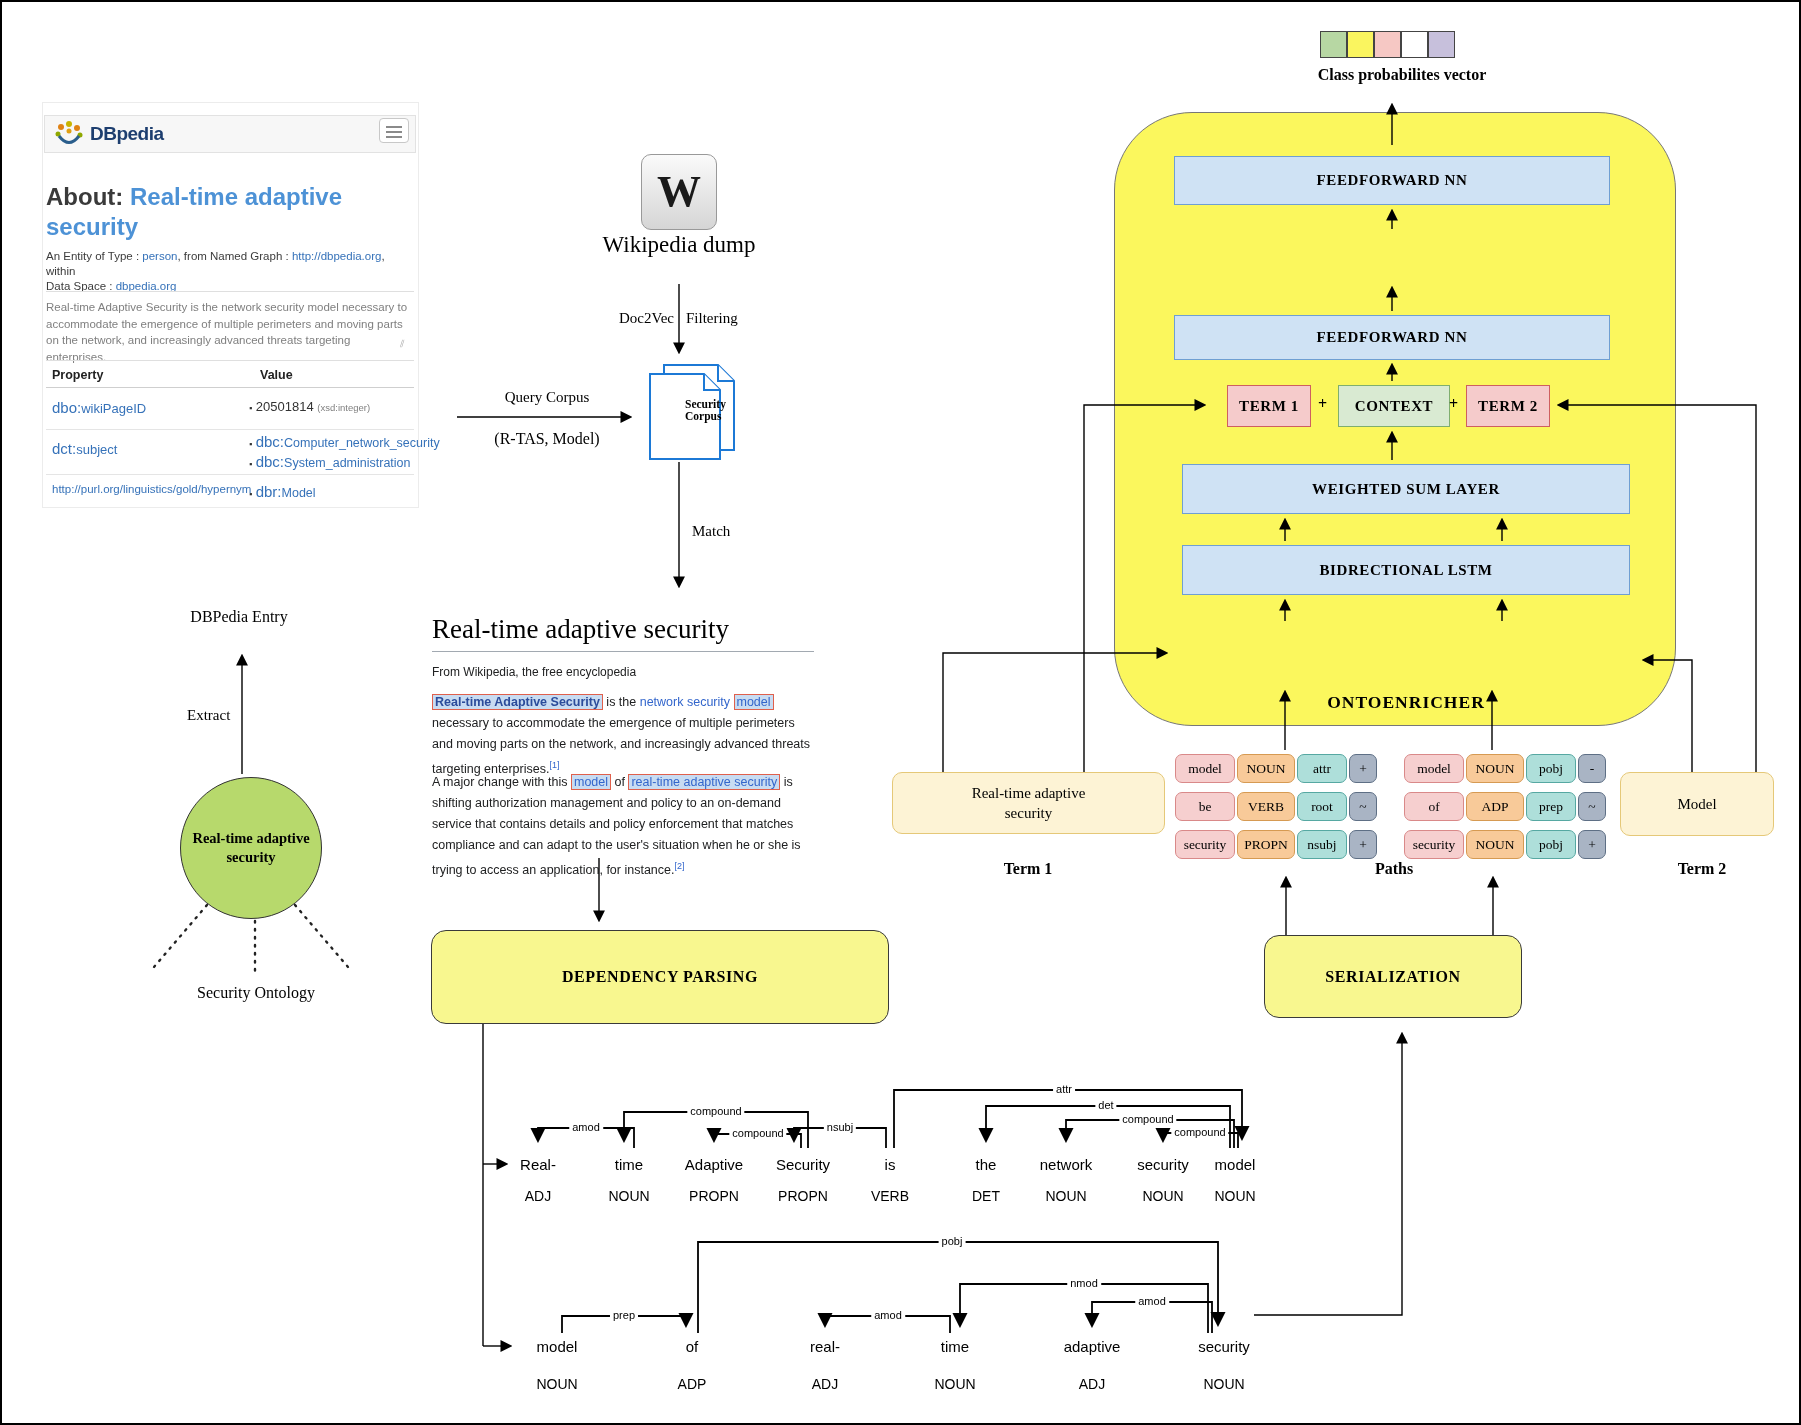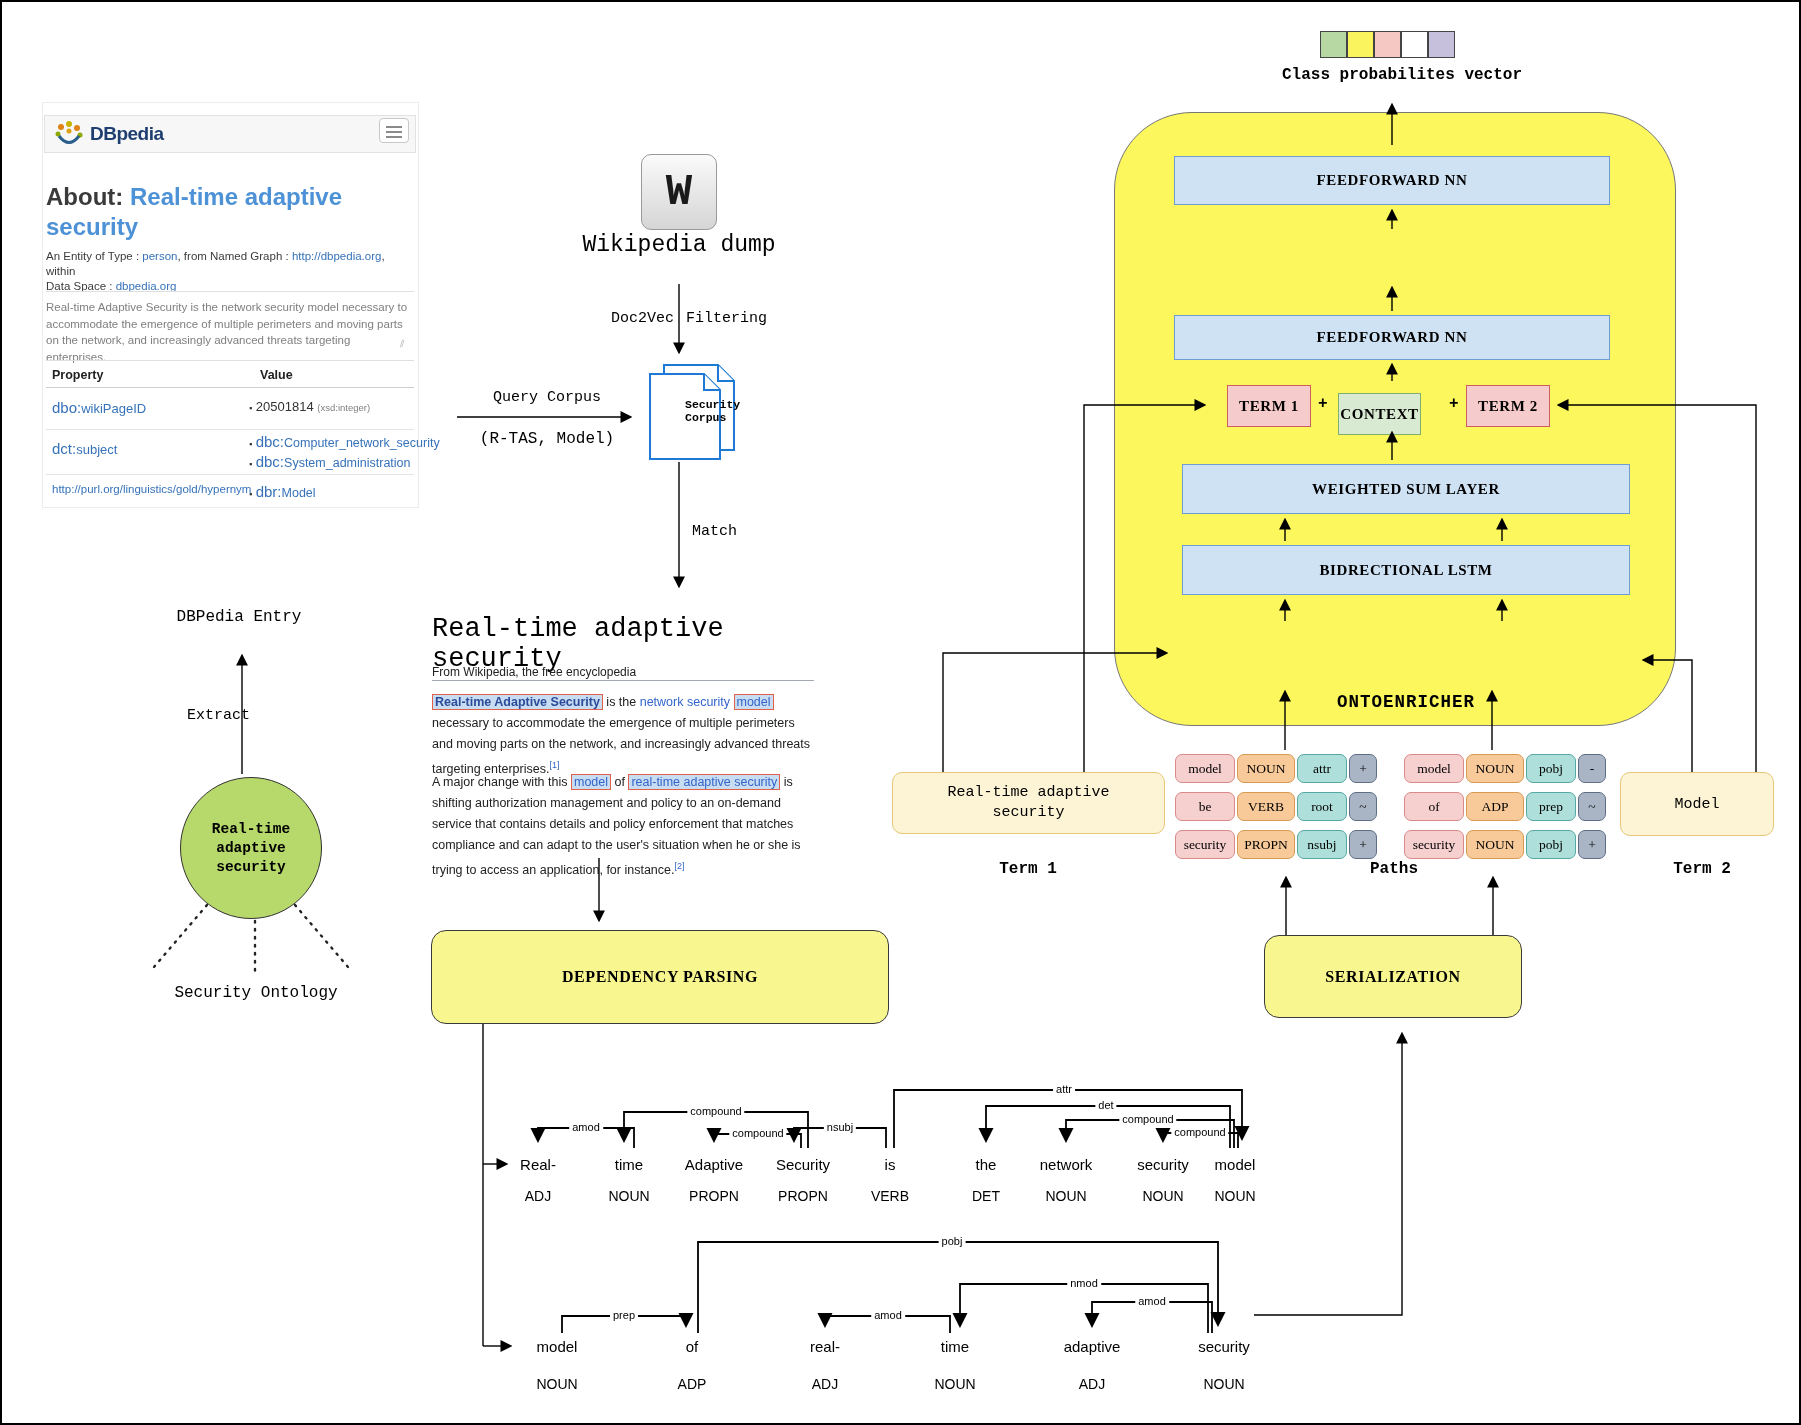--- a/index.html
+++ b/index.html
@@ -1,18 +1,18 @@
 <!DOCTYPE html>
 <html><head>
 <meta charset="utf-8">
 <style>
   html,body{margin:0;padding:0;background:#fff}
   #page{position:relative;width:1801px;height:1425px;background:#fff;border:2px solid #000;box-sizing:border-box;overflow:hidden;font-family:"Liberation Sans",sans-serif}
   .abs{position:absolute}
-  .ser{font-family:Liberation Mono, monospace}
+  .ser{font-family:Liberation Serif, serif}
   .b{font-weight:bold}
   .ctr{transform:translateX(-50%);white-space:nowrap}
   svg.overlay{position:absolute;left:0;top:0;z-index:5;pointer-events:none}
   .arrow{stroke:#000;stroke-width:1.4;fill:none}
   .arc{stroke:#000;stroke-width:1.8;fill:none}
   .dotted{stroke:#222;stroke-width:2.4;fill:none;stroke-dasharray:1.5 6.5;stroke-linecap:round}
   .doc{stroke:#1C79D6;stroke-width:2;fill:#fff}
   .layer{background:#CFE2F4;border:1px solid #6F9FD2;display:flex;align-items:center;justify-content:center;font-weight:bold;font-family:"Liberation Serif",serif;font-size:15px;letter-spacing:.6px;box-sizing:border-box}
   .ybox{background:#F8F78F;border:1.4px solid #3A3A3A;border-radius:15px;display:flex;align-items:center;justify-content:center;font-weight:bold;font-family:"Liberation Serif",serif;font-size:16px;letter-spacing:.6px;box-sizing:border-box}
   .pcell{height:29px;line-height:27px;text-align:center;font-family:"Liberation Serif",serif;font-size:13.5px;border-radius:7px;box-sizing:border-box}
@@ -123,21 +123,21 @@
   <div class="abs layer" style="left:1172px;top:154px;width:436px;height:49px">
       <span>FEEDFORWARD NN</span>
     </div>
   <div class="abs layer" style="left:1172px;top:313px;width:436px;height:45px">
       <span>FEEDFORWARD NN</span>
     </div>
   <div class="abs layer termbox" style="left:1225px;top:383px;width:84px;height:42px">
       <span>TERM 1</span>
     </div>
   <div class="abs ser b" style="left:1316px;top:393px;font-size:16px">+</div>
-  <div class="abs layer ctxbox" style="left:1336px;top:391px;width:83px;height:42px">
+  <div class="abs layer ctxbox" style="left:1336px;top:383px;width:112px;height:42px">
       <span>CONTEXT</span>
     </div>
   <div class="abs ser b" style="left:1447px;top:393px;font-size:16px">+</div>
   <div class="abs layer termbox" style="left:1464px;top:383px;width:84px;height:42px">
       <span>TERM 2</span>
     </div>
   <div class="abs layer" style="left:1180px;top:462px;width:448px;height:50px">
       <span>WEIGHTED SUM LAYER</span>
     </div>
   <div class="abs layer" style="left:1180px;top:543px;width:448px;height:50px">

